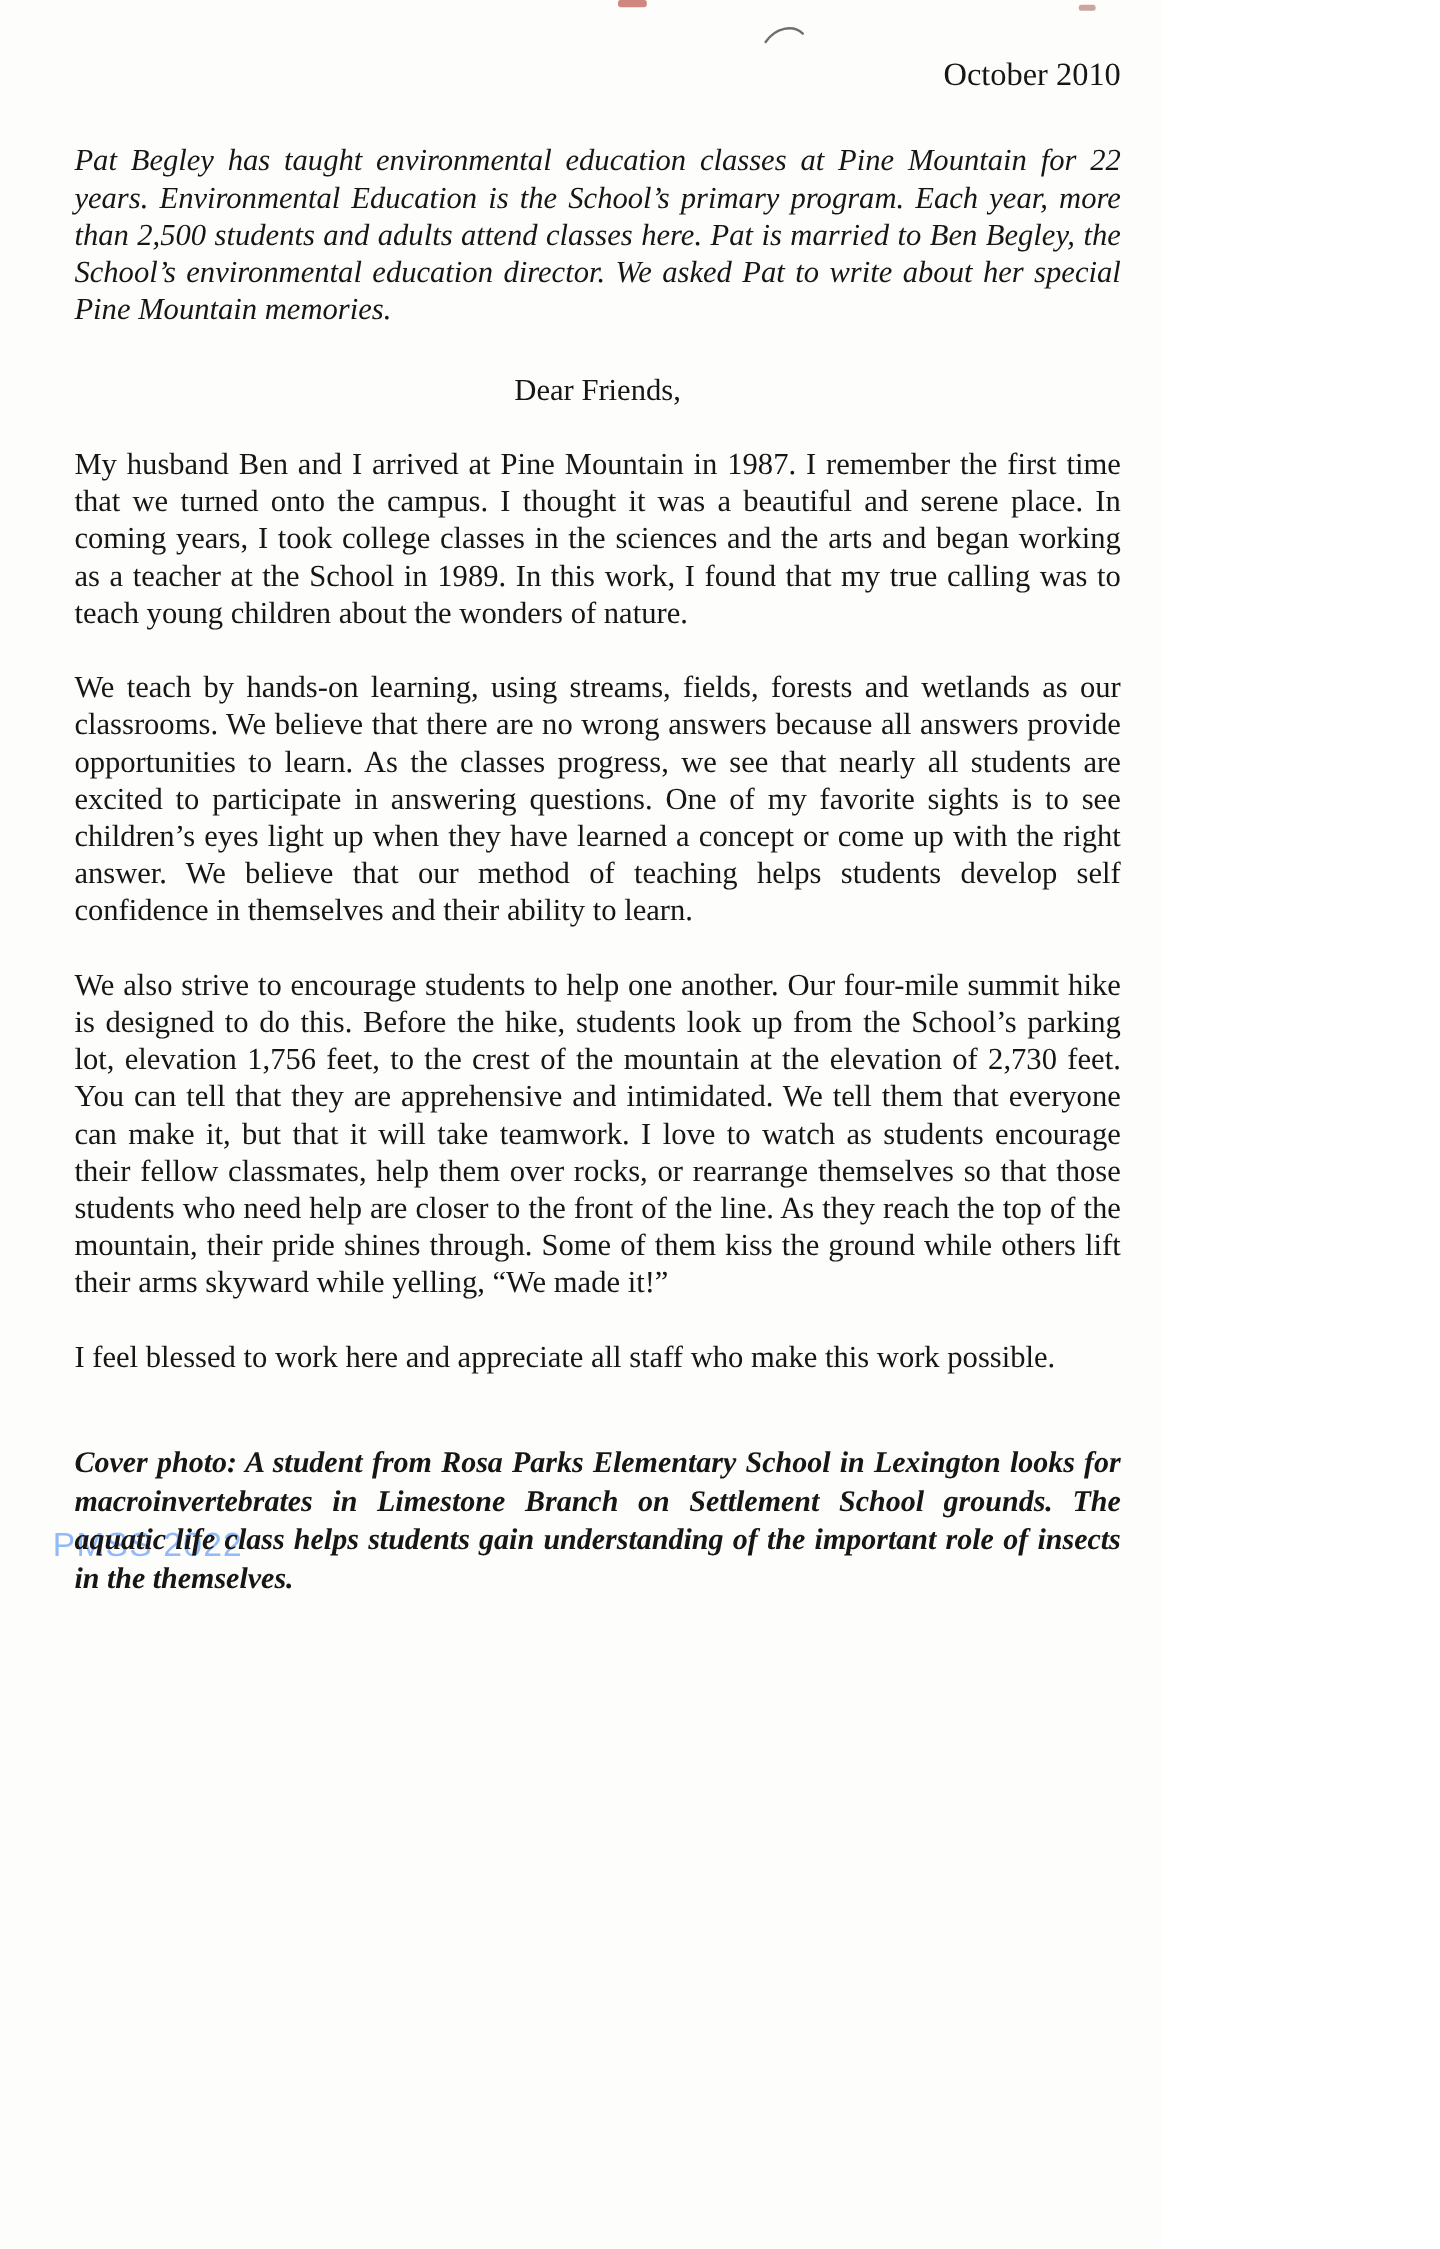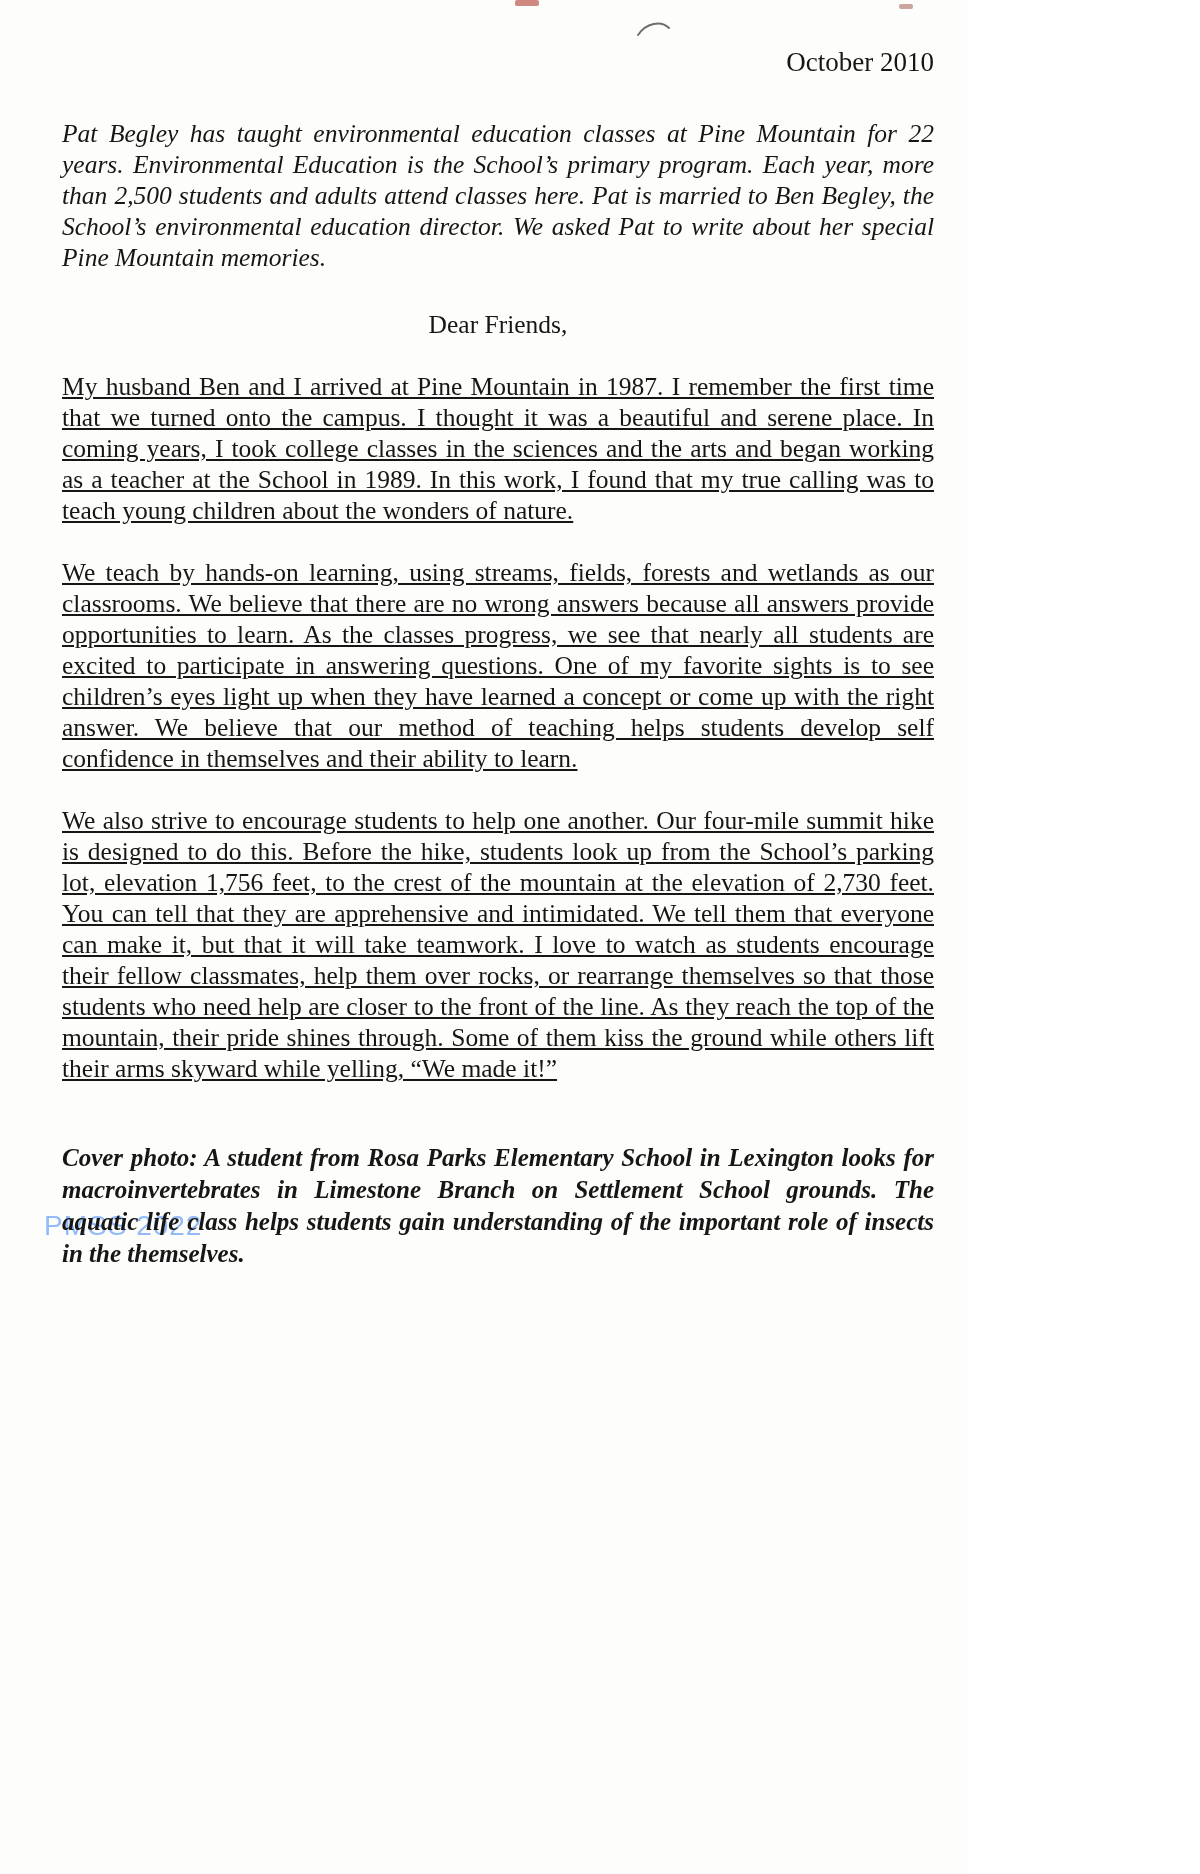--- a/index.html
+++ b/index.html
@@ -44,21 +44,20 @@
     margin-top: 36px;
     font-size: 25.5px;
     line-height: 31px;
   }
 
   .para {
     margin-top: 31px;
     font-size: 25.5px;
     line-height: 31px;
     text-align: justify;
-    text-decoration: underline;
   }
 
   .closing {
     margin-top: 38px;
     font-size: 25.5px;
     line-height: 31px;
   }
 
   .signature-block {
     position: relative;
@@ -136,20 +135,21 @@
 
     <div class="date">October 2010</div>
 
     <p class="intro">Pat Begley has taught environmental education classes at Pine Mountain for 22 years. Environmental Education is the School’s primary program. Each year, more than 2,500 students and adults attend classes here. Pat is married to Ben Begley, the School’s environmental education director. We asked Pat to write about her special Pine Mountain memories.</p>
 
     <p class="salutation">Dear Friends,</p>
 
     <p class="para">My husband Ben and I arrived at Pine Mountain in 1987. I remember the first time that we turned onto the campus. I thought it was a beautiful and serene place. In coming years, I took college classes in the sciences and the arts and began working as a teacher at the School in 1989. In this work, I found that my true calling was to teach young children about the wonders of nature.</p>
     <p class="para">We teach by hands-on learning, using streams, fields, forests and wetlands as our classrooms. We believe that there are no wrong answers because all answers provide opportunities to learn. As the classes progress, we see that nearly all students are excited to participate in answering questions. One of my favorite sights is to see children’s eyes light up when they have learned a concept or come up with the right answer. We believe that our method of teaching helps students develop self confidence in themselves and their ability to learn.</p>
     <p class="para">We also strive to encourage students to help one another. Our four-mile summit hike is designed to do this. Before the hike, students look up from the School’s parking lot, elevation 1,756 feet, to the crest of the mountain at the elevation of 2,730 feet. You can tell that they are apprehensive and intimidated. We tell them that everyone can make it, but that it will take teamwork. I love to watch as students encourage their fellow classmates, help them over rocks, or rearrange themselves so that those students who need help are closer to the front of the line. As they reach the top of the mountain, their pride shines through. Some of them kiss the ground while others lift their arms skyward while yelling, “We made it!”</p>
+    <p class="para">I feel blessed to work here and appreciate all staff who make this work possible.</p>
 
 
 
     <div class="footer-wrap">
       <div class="watermark">PMSS 2022</div>
       <p class="cover-note">Cover photo: A student from Rosa Parks Elementary School in Lexington looks for macroinvertebrates in Limestone Branch on Settlement School grounds. The aquatic life class helps students gain understanding of the important role of insects in the themselves.</p>
     </div>
 
   </div>
 </div>

